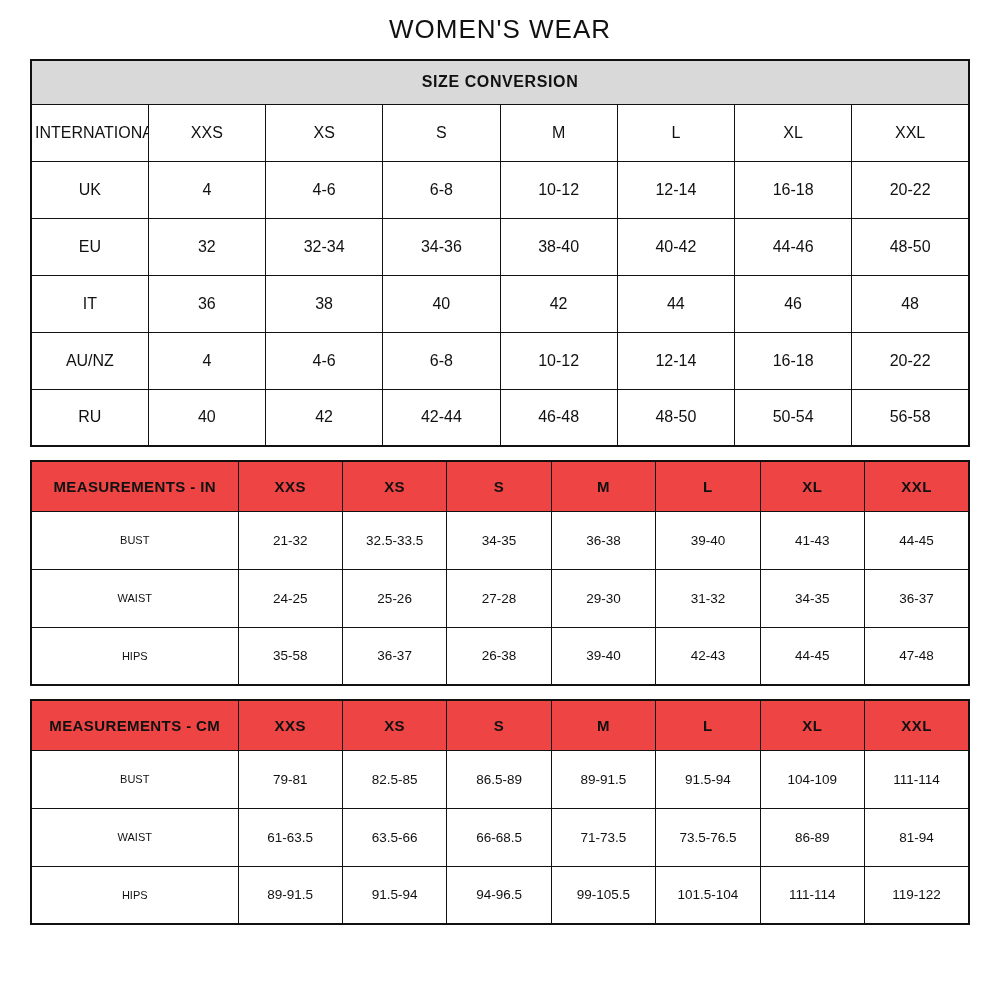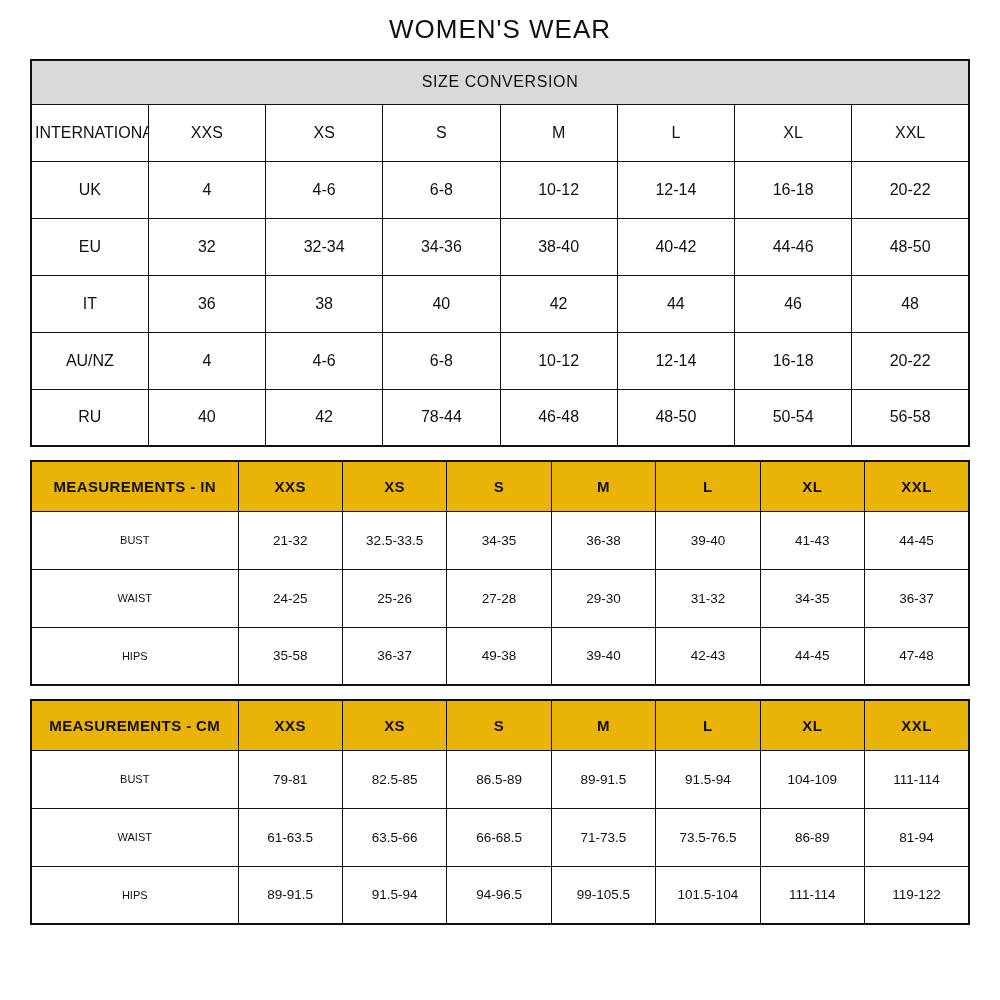--- a/index.html
+++ b/index.html
@@ -39,33 +39,33 @@
   }
   
   #t-conv td {
     height: 57px;
     font-size: 16px;
   }
   #t-conv td.first { width: 172px; }
   #t-conv td.caption {
     height: 44px;
     background: #d9d9d9;
-    font-weight: 400;
+    font-weight: 700;
     font-size: 16px;
     letter-spacing: 0.6px;
   }
   
   .mtable td {
     height: 58px;
     font-size: 13.5px;
   }
   .mtable td.first { width: 207px; }
   .mtable td.hdr {
     height: 50px;
-    background: #eab308;
+    background: #ef4444;
     font-weight: 700;
     font-size: 15px;
     letter-spacing: 0.4px;
   }
   .mtable td.label { font-size: 11px; }
 </style>
 </head>
 <body>
 
 <div class="page">
@@ -123,21 +123,21 @@
           <td>6-8</td>
           <td>10-12</td>
           <td>12-14</td>
           <td>16-18</td>
           <td>20-22</td>
         </tr>
         <tr>
           <td class="first">RU</td>
           <td>40</td>
           <td>42</td>
-          <td>78-44</td>
+          <td>42-44</td>
           <td>46-48</td>
           <td>48-50</td>
           <td>50-54</td>
           <td>56-58</td>
         </tr>
       </tbody>
     </table>
 
   <table id="t-in" class="mtable">
       <tbody>
@@ -168,21 +168,21 @@
           <td>27-28</td>
           <td>29-30</td>
           <td>31-32</td>
           <td>34-35</td>
           <td>36-37</td>
         </tr>
         <tr>
           <td class="first label">HIPS</td>
           <td>35-58</td>
           <td>36-37</td>
-          <td>49-38</td>
+          <td>26-38</td>
           <td>39-40</td>
           <td>42-43</td>
           <td>44-45</td>
           <td>47-48</td>
         </tr>
       </tbody>
     </table>
 
   <table id="t-cm" class="mtable">
       <tbody>

